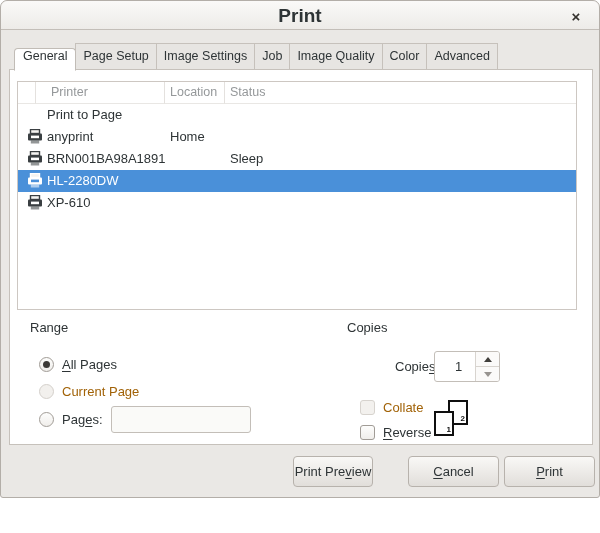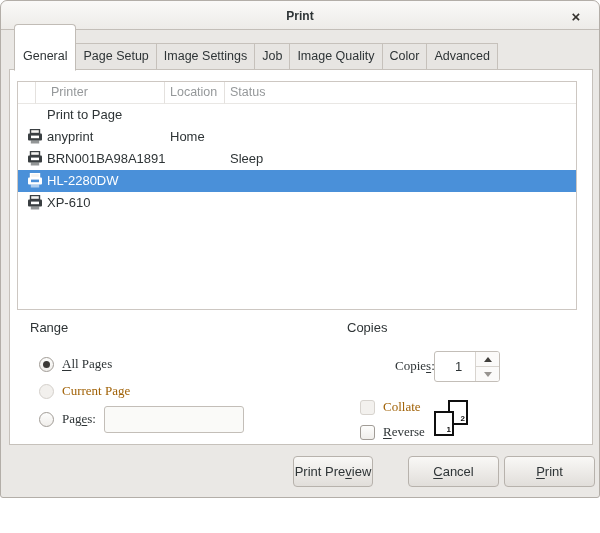--- a/index.html
+++ b/index.html
@@ -17,38 +17,38 @@
   
   .titlebar {
     position:absolute; left:0; top:0; right:0; height:29px;
     background:linear-gradient(#faf9f8,#edebe8);
     border-bottom:1px solid #c3beb8;
     border-radius:7px 7px 0 0;
   }
   .titlebar .title {
     position:absolute; left:0; right:0; top:0; height:29px;
     display:flex; align-items:center; justify-content:center;
-    font-size:12px; font-weight:bold; color:#2e3436;
+    font-size:19px; font-weight:bold; color:#2e3436;
   }
   .close-btn {
     position:absolute; right:12px; top:4px; width:22px; height:22px;
     display:flex; align-items:center; justify-content:center;
     font-size:15px; font-weight:bold; color:#35322e; cursor:default;
   }
 
   
   .tab-bar { position:absolute; left:14px; top:41px; height:28px; display:flex; align-items:flex-end; z-index:2; }
   .tab {
     font-size:12.5px; color:#2e3436; white-space:nowrap;
     background:#e7e5e2; border:1px solid #c6c1bb; margin-left:-1px;
     padding:5px 7px 6px 7px; position:relative;
   }
   .tab.active {
     background:#fff; border:1px solid #c1bcb6; border-bottom:1px solid #fff;
-    border-radius:4px 4px 0 0; padding:24px 8px 7px 8px; margin-bottom:-1px; z-index:3;
+    border-radius:4px 4px 0 0; padding:0 8px 7px 8px; margin-bottom:-1px; z-index:3;
   }
 
   
   .content {
     position:absolute; left:8px; top:68px; width:584px; height:376px;
     background:#fff; border:1px solid #c6c1bb;
   }
 
   
   .list-frame {
@@ -74,21 +74,21 @@
   .pstat { position:absolute; left:212px; }
   .prow.selected { background:var(--selection,#4a90d9); color:#fff; }
   .prow.selected .picon { color:#fff; }
   .prow.selected .slot { fill:var(--selection,#4a90d9); }
   .slot { fill:#fff; }
 
   
   .group-title { position:absolute; font-size:13px; font-weight:normal; color:#2e3436; }
 
   
-  .radio-row, .check-row { position:absolute; display:flex; align-items:center; gap:8px; height:22px;font-family:Liberation Serif, serif; }
+  .radio-row, .check-row { position:absolute; display:flex; align-items:center; gap:8px; height:22px; }
   .gtk-label { font-size:13px; color:#2e3436; white-space:nowrap; }
   .gtk-label.dim { color:#a16207; }
   .radio {
     width:15px; height:15px; border-radius:50%; flex:0 0 15px;
     border:1px solid #a19c96; background:linear-gradient(#fdfdfc,#f0eeeb);
     position:relative;
   }
   .radio.selected::after {
     content:''; position:absolute; left:3px; top:3px; width:7px; height:7px;
     border-radius:50%; background:#3c3a37;

